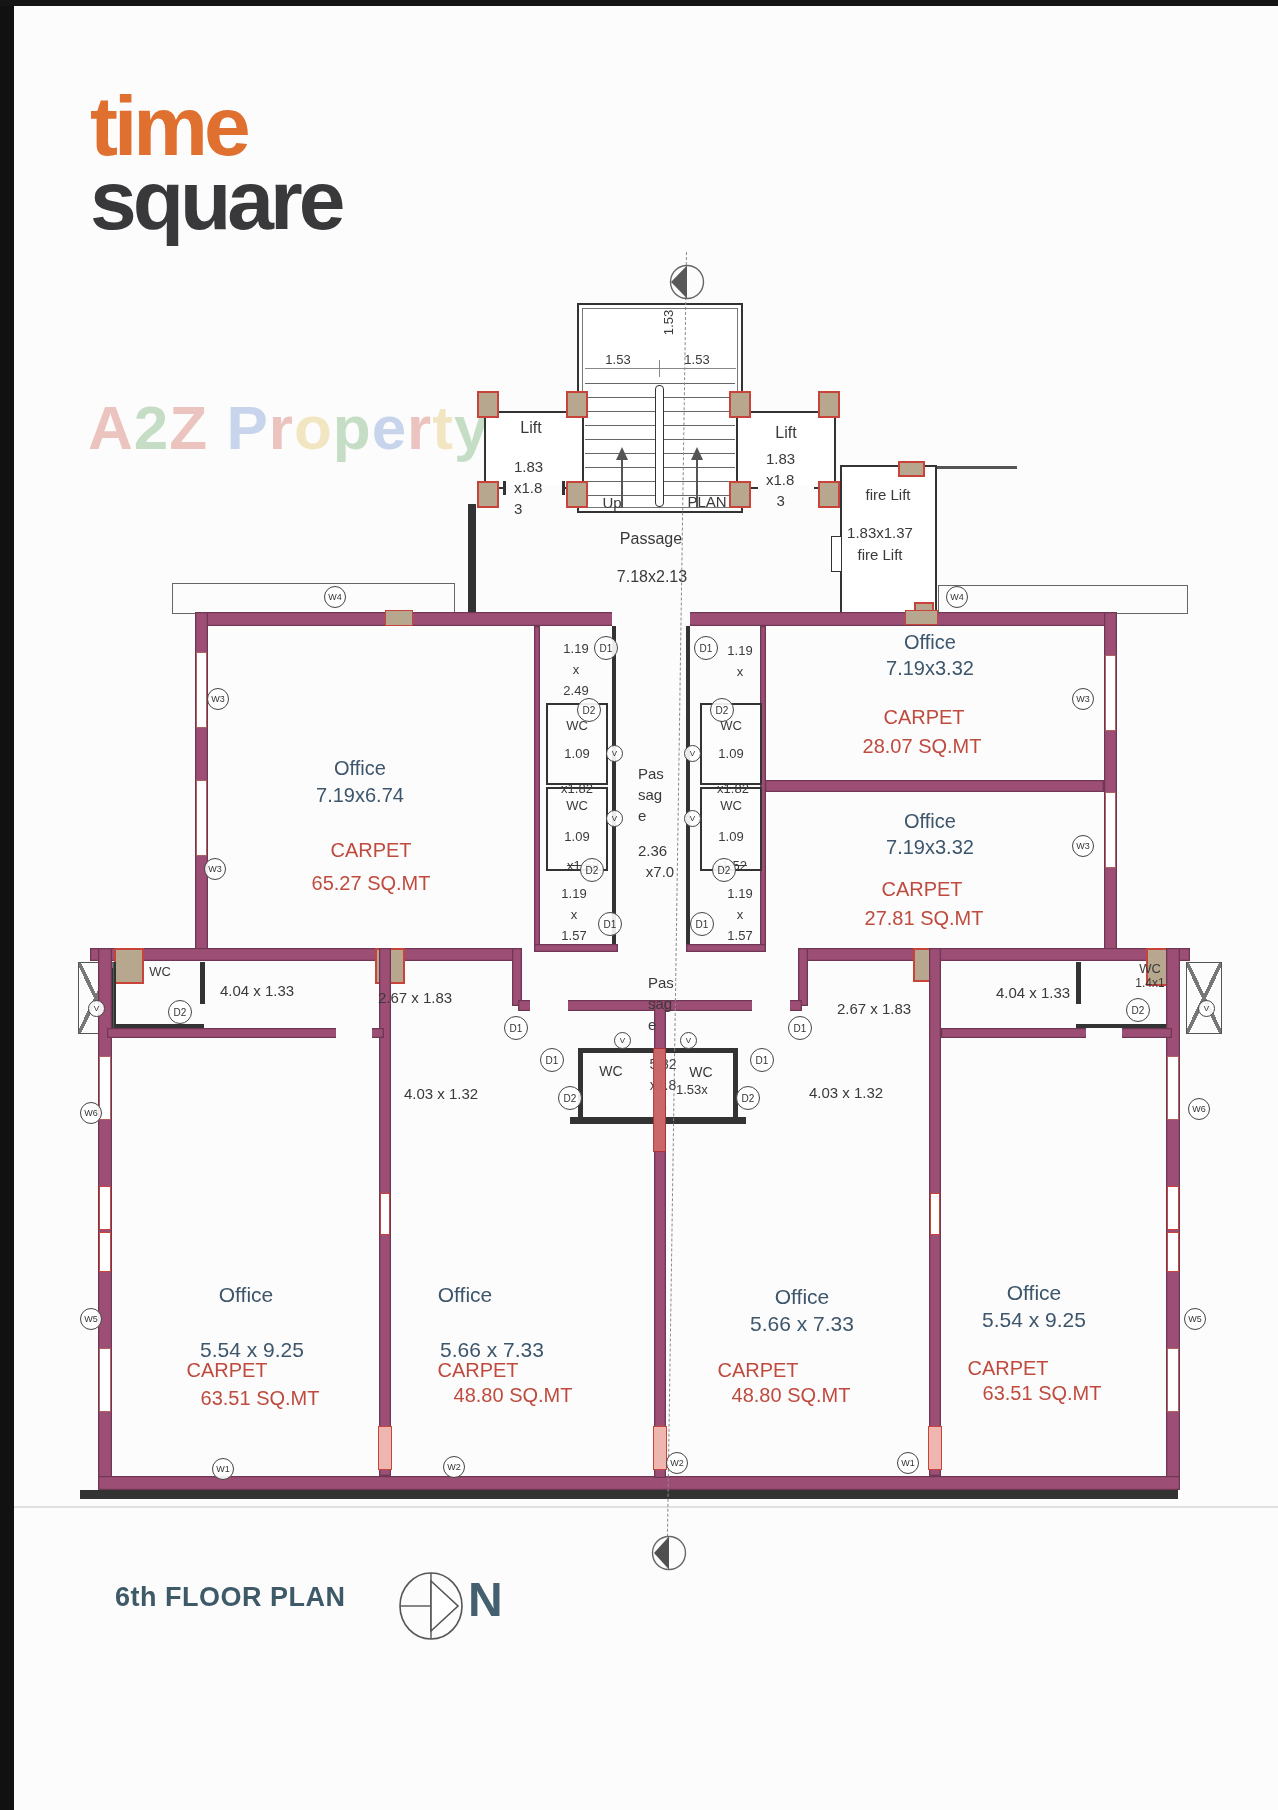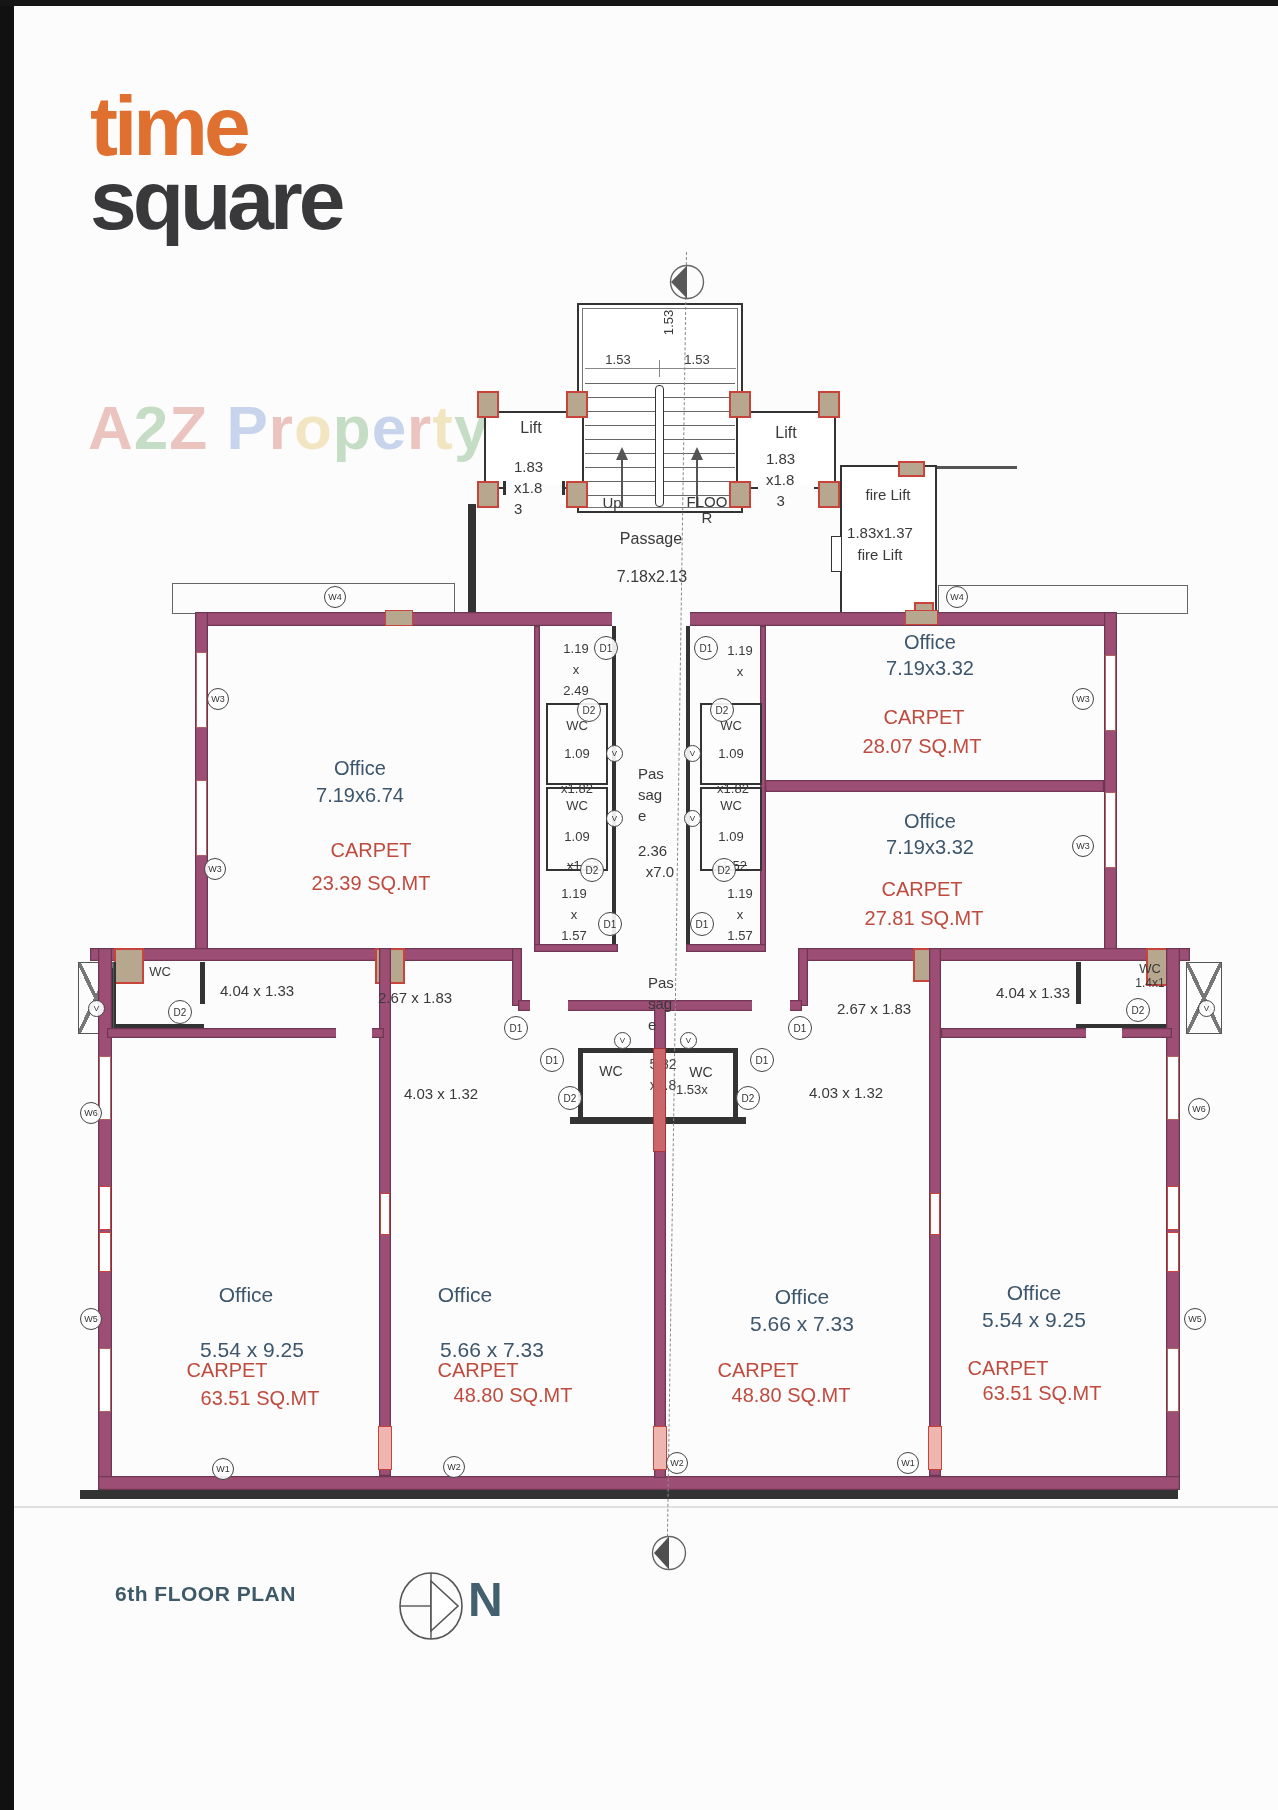--- a/index.html
+++ b/index.html
@@ -78,21 +78,21 @@
   <div class="g" style="left:659px;top:360px;width:1.4px;height:17px;"></div>
   <div class="t dims" style="left:618px;top:352px;">1.53</div>
   <div class="t dims" style="left:697px;top:352px;">1.53</div>
   <div class="t dims" style="left:668px;top:315px;transform:translateX(-50%) rotate(-90deg);">1.53</div>
 
   <div class="g" style="left:621px;top:460px;width:1.6px;height:48px;background:#555;"></div>
   <div class="arrowhead" style="left:616px;top:447px;"></div>
   <div class="g" style="left:696px;top:460px;width:1.6px;height:48px;background:#555;"></div>
   <div class="arrowhead" style="left:691px;top:447px;"></div>
   <div class="t dim" style="left:612px;top:494px;">Up</div>
-  <div class="tl dim" style="left:684px;top:494px;width:46px;word-break:break-all;white-space:normal;line-height:16px;text-align:center;">FLOOR</div>
+  <div class="tl dim" style="left:684px;top:494px;width:46px;word-break:break-all;white-space:normal;line-height:16px;text-align:center;">PLAN</div>
 
   <div class="obd" style="left:484px;top:411px;width:100px;height:78px;"></div>
   <div class="c" style="left:477px;top:391px;width:22px;height:27px;"></div>
   <div class="c" style="left:566px;top:391px;width:22px;height:27px;"></div>
   <div class="c" style="left:477px;top:481px;width:22px;height:27px;"></div>
   <div class="c" style="left:566px;top:481px;width:22px;height:27px;"></div>
   <div class="gap" style="left:506px;top:485px;width:56px;height:9px;"></div>
   <div class="b" style="left:503px;top:481px;width:3px;height:14px;"></div>
   <div class="b" style="left:562px;top:481px;width:3px;height:14px;"></div>
   <div class="t" style="left:531px;top:419px;font-size:16px;">Lift</div>
@@ -196,21 +196,21 @@
     <div style="text-align:left;">e</div>
   </div>
   <div class="tl lines" style="left:638px;top:840px;width:44px;font-size:15px;line-height:22px;">
     <div style="text-align:left;">2.36</div>
     <div style="text-align:center;">x7.0</div>
   </div>
 
   <div class="t room" style="left:360px;top:757px;">Office</div>
   <div class="t room" style="left:360px;top:784px;">7.19x6.74</div>
   <div class="t carpet" style="left:371px;top:839px;">CARPET</div>
-  <div class="t carpet" style="left:371px;top:872px;">23.39 SQ.MT</div>
+  <div class="t carpet" style="left:371px;top:872px;">65.27 SQ.MT</div>
 
   <div class="t room" style="left:930px;top:631px;">Office</div>
   <div class="t room" style="left:930px;top:657px;">7.19x3.32</div>
   <div class="t carpet" style="left:924px;top:706px;">CARPET</div>
   <div class="t carpet" style="left:922px;top:735px;">28.07 SQ.MT</div>
 
   <div class="t room" style="left:930px;top:810px;">Office</div>
   <div class="t room" style="left:930px;top:836px;">7.19x3.32</div>
   <div class="t carpet" style="left:922px;top:878px;">CARPET</div>
   <div class="t carpet" style="left:924px;top:907px;">27.81 SQ.MT</div>
@@ -355,21 +355,21 @@
   <span class="circ" style="left:750px;top:1048px;width:24px;height:24px;font-size:10px;">D1</span>
   <span class="circ" style="left:558px;top:1086px;width:24px;height:24px;font-size:10px;">D2</span>
   <span class="circ" style="left:736px;top:1086px;width:24px;height:24px;font-size:10px;">D2</span>
   <span class="circ" style="left:614px;top:1032px;width:17px;height:17px;font-size:8px;">V</span>
   <span class="circ" style="left:680px;top:1032px;width:17px;height:17px;font-size:8px;">V</span>
 
   <svg class="abs" style="left:650px;top:1534px;z-index:6;" width="38" height="38">
     <circle cx="19" cy="19" r="16.5" fill="none" stroke="#666" stroke-width="1.4"></circle>
     <polygon points="19,2.5 19,35.5 4,19" fill="#4f4f4f"></polygon>
   </svg>
-  <div class="tl" style="left:115px;top:1582px;font-size:21px;font-weight:600;color:#3e5a68;letter-spacing:.5px;">6th FLOOR PLAN</div>
+  <div class="tl" style="left:115px;top:1582px;font-size:27px;font-weight:600;color:#3e5a68;letter-spacing:.5px;">6th FLOOR PLAN</div>
   <svg class="abs" style="left:398px;top:1570px;z-index:6;" width="68" height="72">
     <ellipse cx="33" cy="36" rx="31" ry="33" fill="none" stroke="#555" stroke-width="1.6"></ellipse>
     <line x1="33" y1="3" x2="33" y2="69" stroke="#555" stroke-width="1.4"></line>
     <line x1="2" y1="36" x2="33" y2="36" stroke="#555" stroke-width="1.4"></line>
     <polygon points="33,11 60,36 33,61" fill="#fff" stroke="#555" stroke-width="1.6"></polygon>
   </svg>
   <div class="tl" style="left:468px;top:1572px;font-size:48px;font-weight:600;color:#44606e;">N</div>
 
 </div>
 

